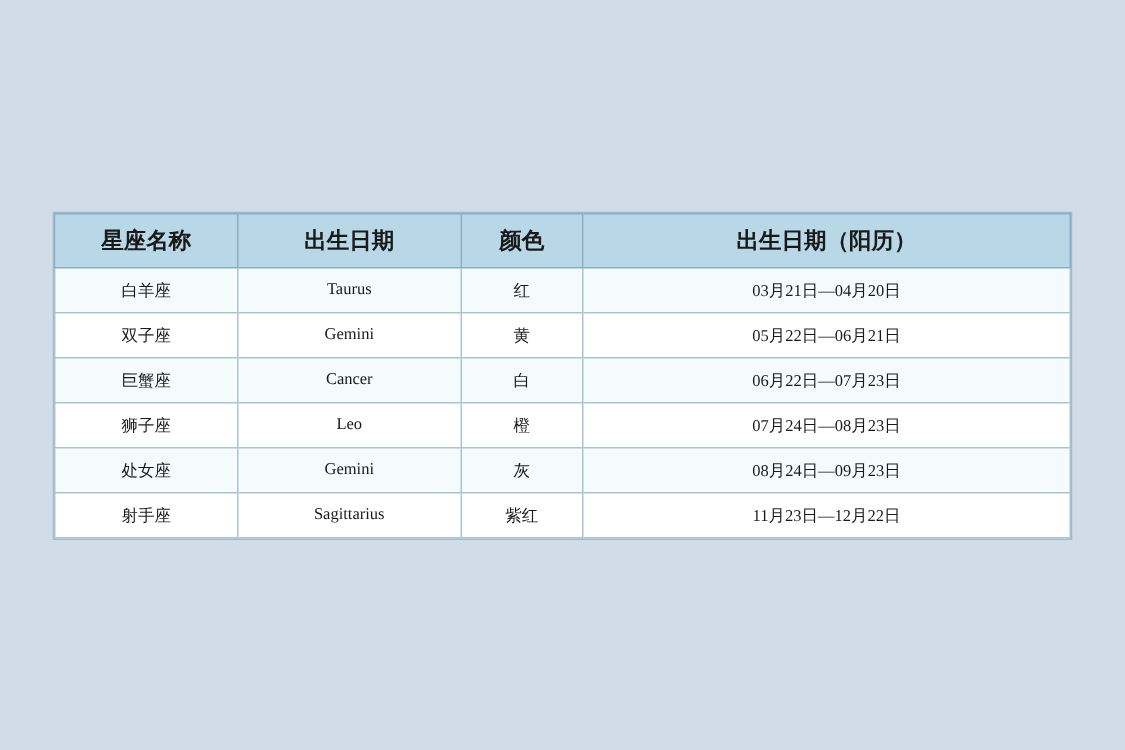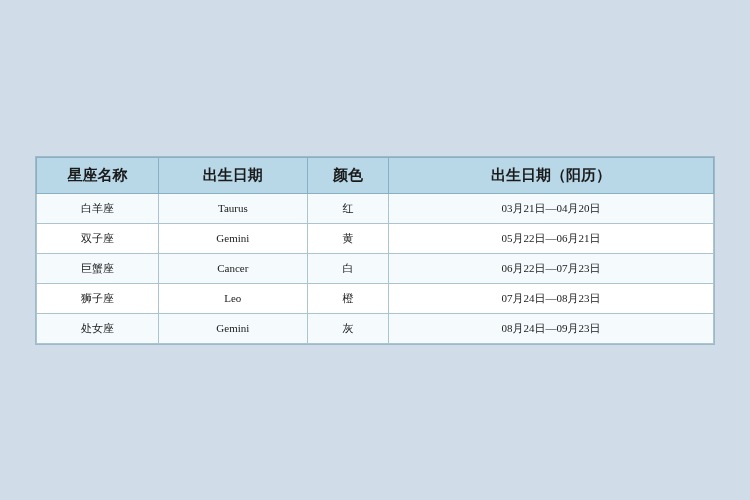--- a/index.html
+++ b/index.html
@@ -97,15 +97,21 @@
           <td>Leo</td>
           <td>橙</td>
           <td>07月24日—08月23日</td>
         </tr>
         <tr>
           <td>处女座</td>
           <td>Gemini</td>
           <td>灰</td>
           <td>08月24日—09月23日</td>
         </tr>
+        <tr>
+          <td>射手座</td>
+          <td>Sagittarius</td>
+          <td>紫红</td>
+          <td>11月23日—12月22日</td>
+        </tr>
       </tbody>
   </table>
 </div>
 
 </body></html>

